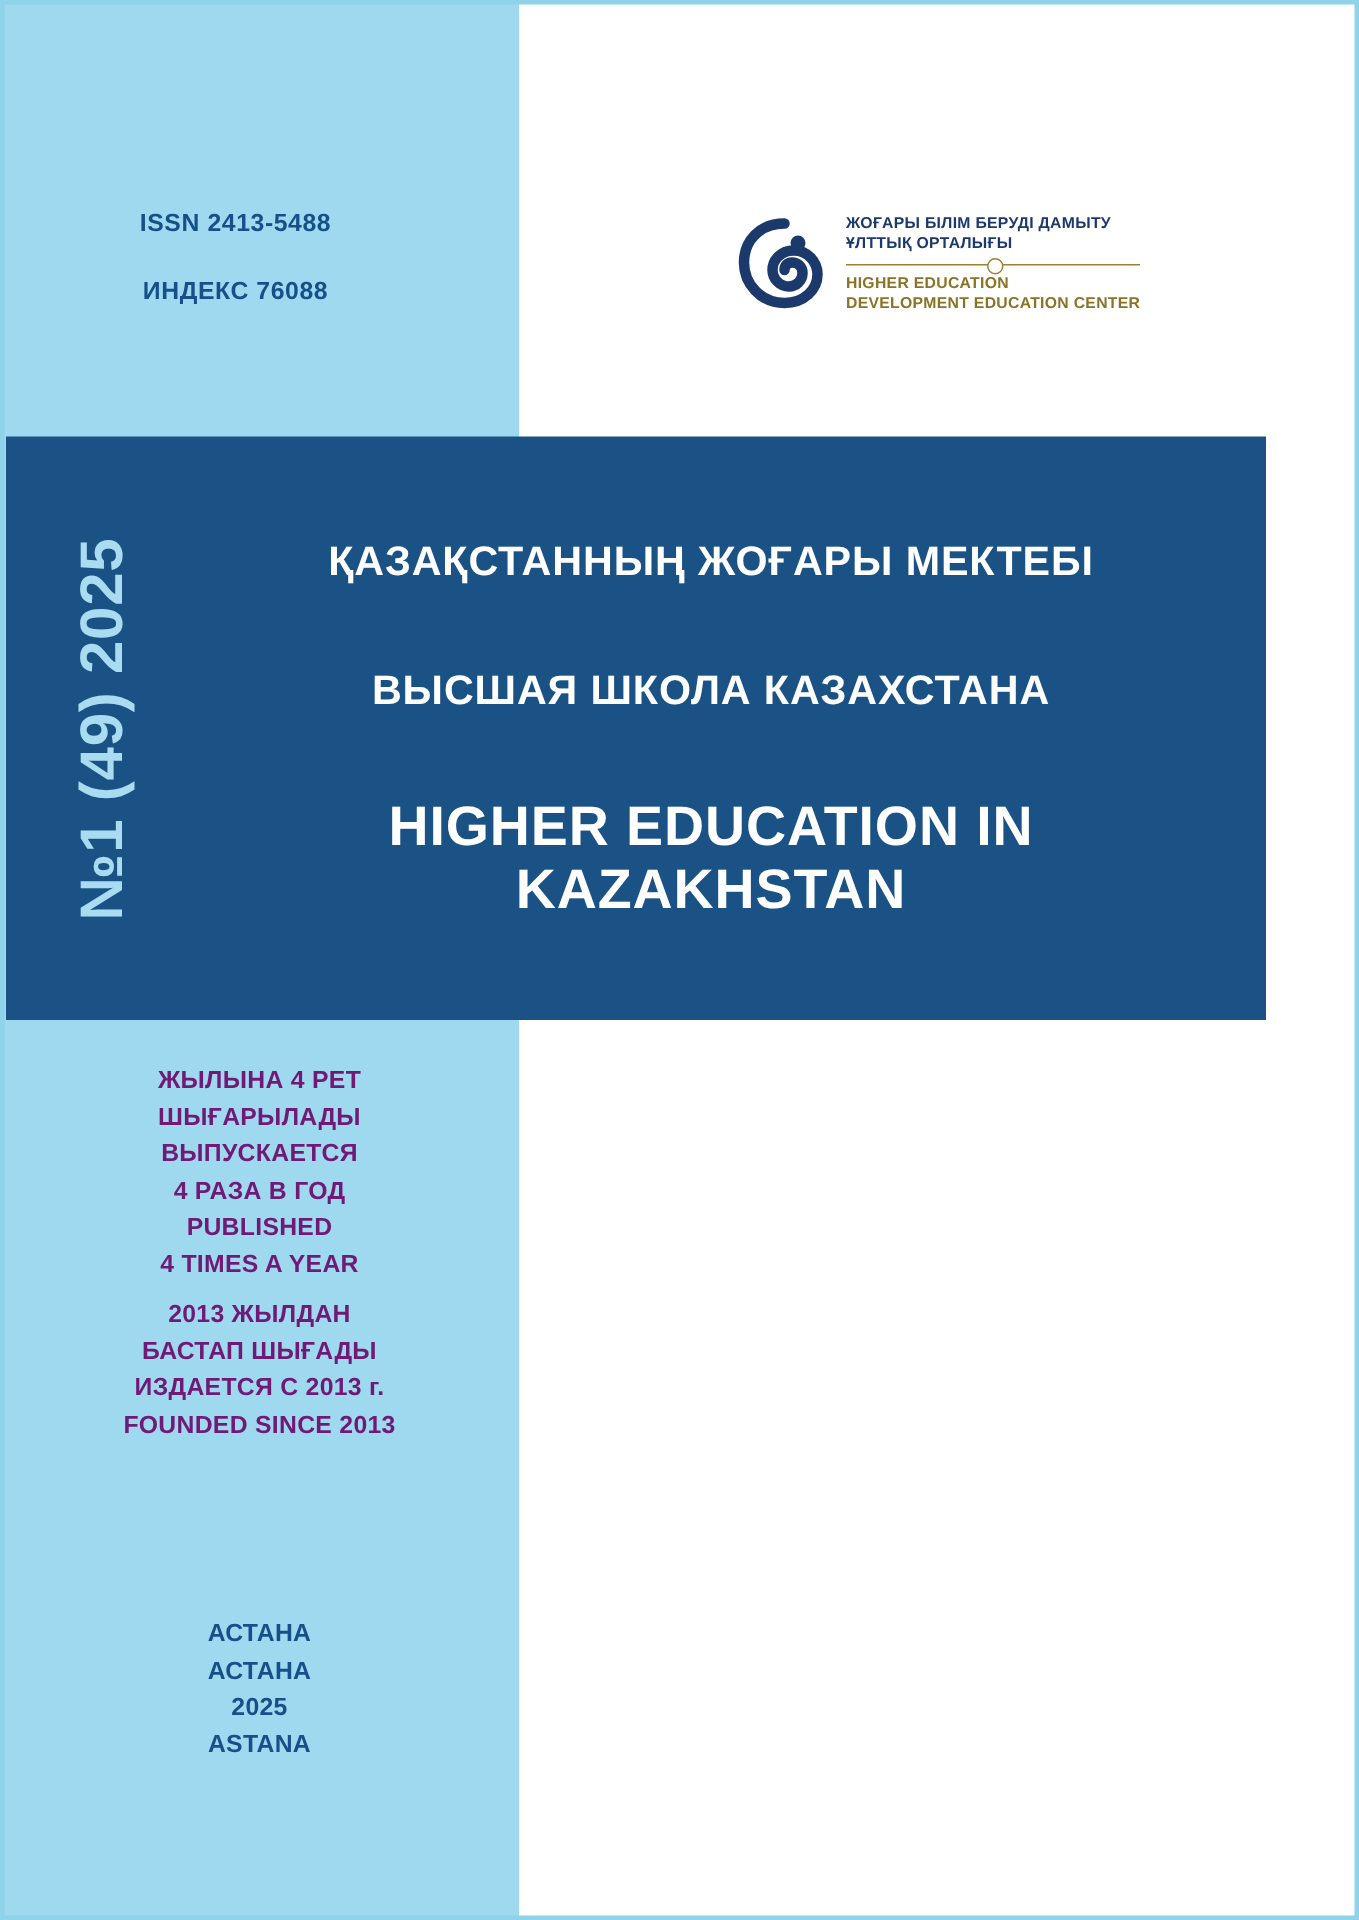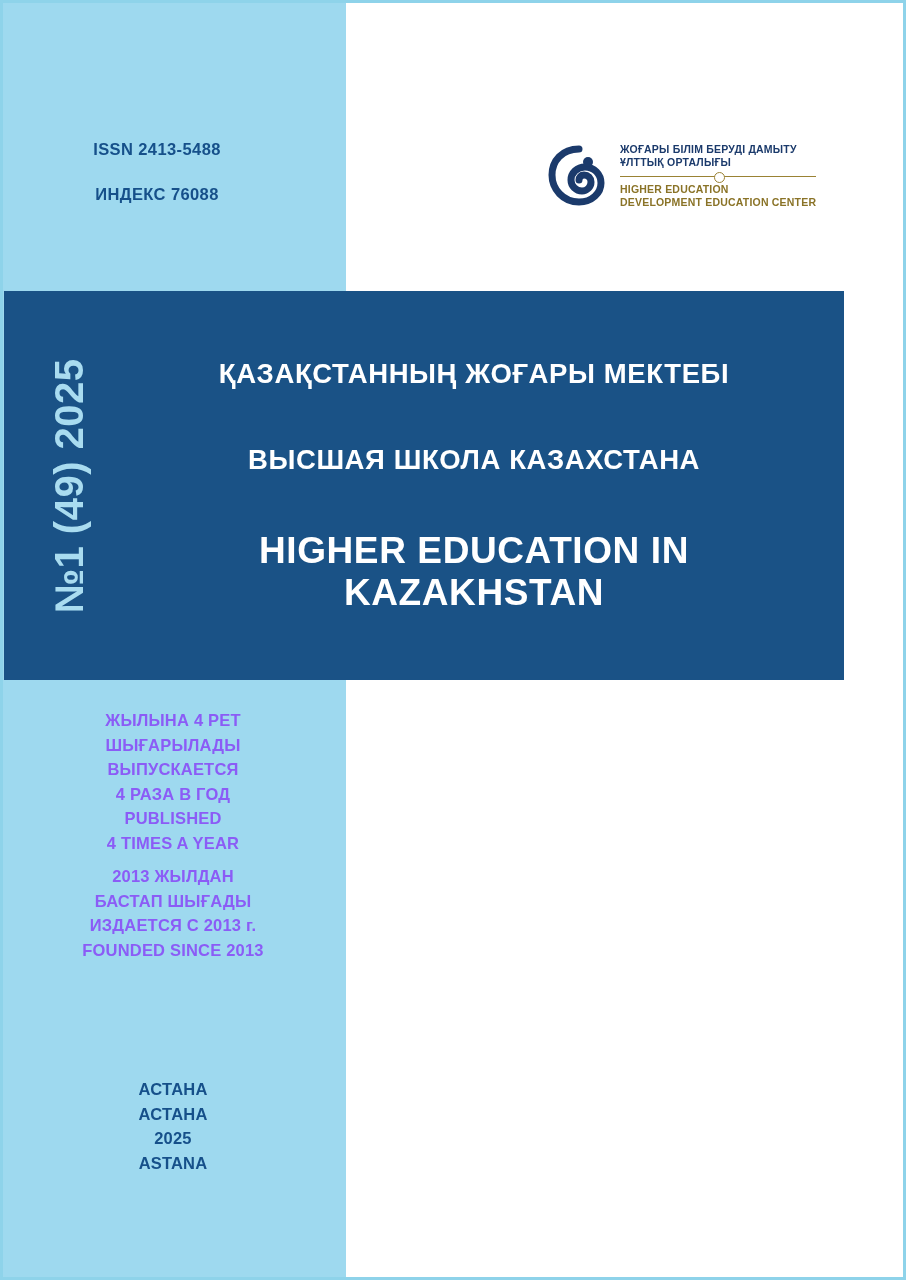--- a/index.html
+++ b/index.html
@@ -58,21 +58,21 @@
     font-weight: bold;
     font-size: 16.5px;
     letter-spacing: 0.4px;
   }
   .issn-block div + div {
     margin-top: 26px;
   }
   
   .logo-area {
     position: absolute;
-    left: 548px;
+    left: 492px;
     top: 126px;
     width: 340px;
     height: 100px;
     display: flex;
     align-items: center;
   }
   .logo-mark {
     width: 62px;
     height: 62px;
     flex: 0 0 62px;
@@ -162,21 +162,21 @@
   .titles .t-kz { font-size: 27.5px; }
   .titles .t-ru { font-size: 27.5px; margin-top: 54px; }
   .titles .t-en { font-size: 37px; margin-top: 54px; }
   
   .periodicity {
     position: absolute;
     left: 0;
     top: 708px;
     width: 346px;
     text-align: center;
-    color: #8b5cf6;
+    color: #701a75;
     font-weight: bold;
     font-size: 16.5px;
     line-height: 24.5px;
     letter-spacing: 0.2px;
   }
   .periodicity .grp + .grp {
     margin-top: 9px;
   }
   
   .city-block {

